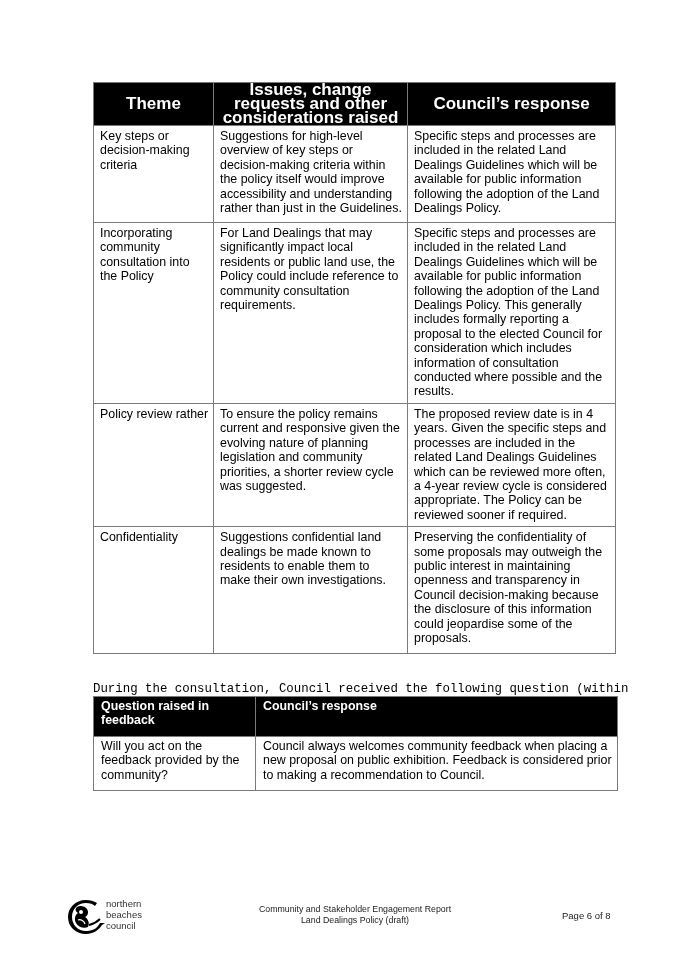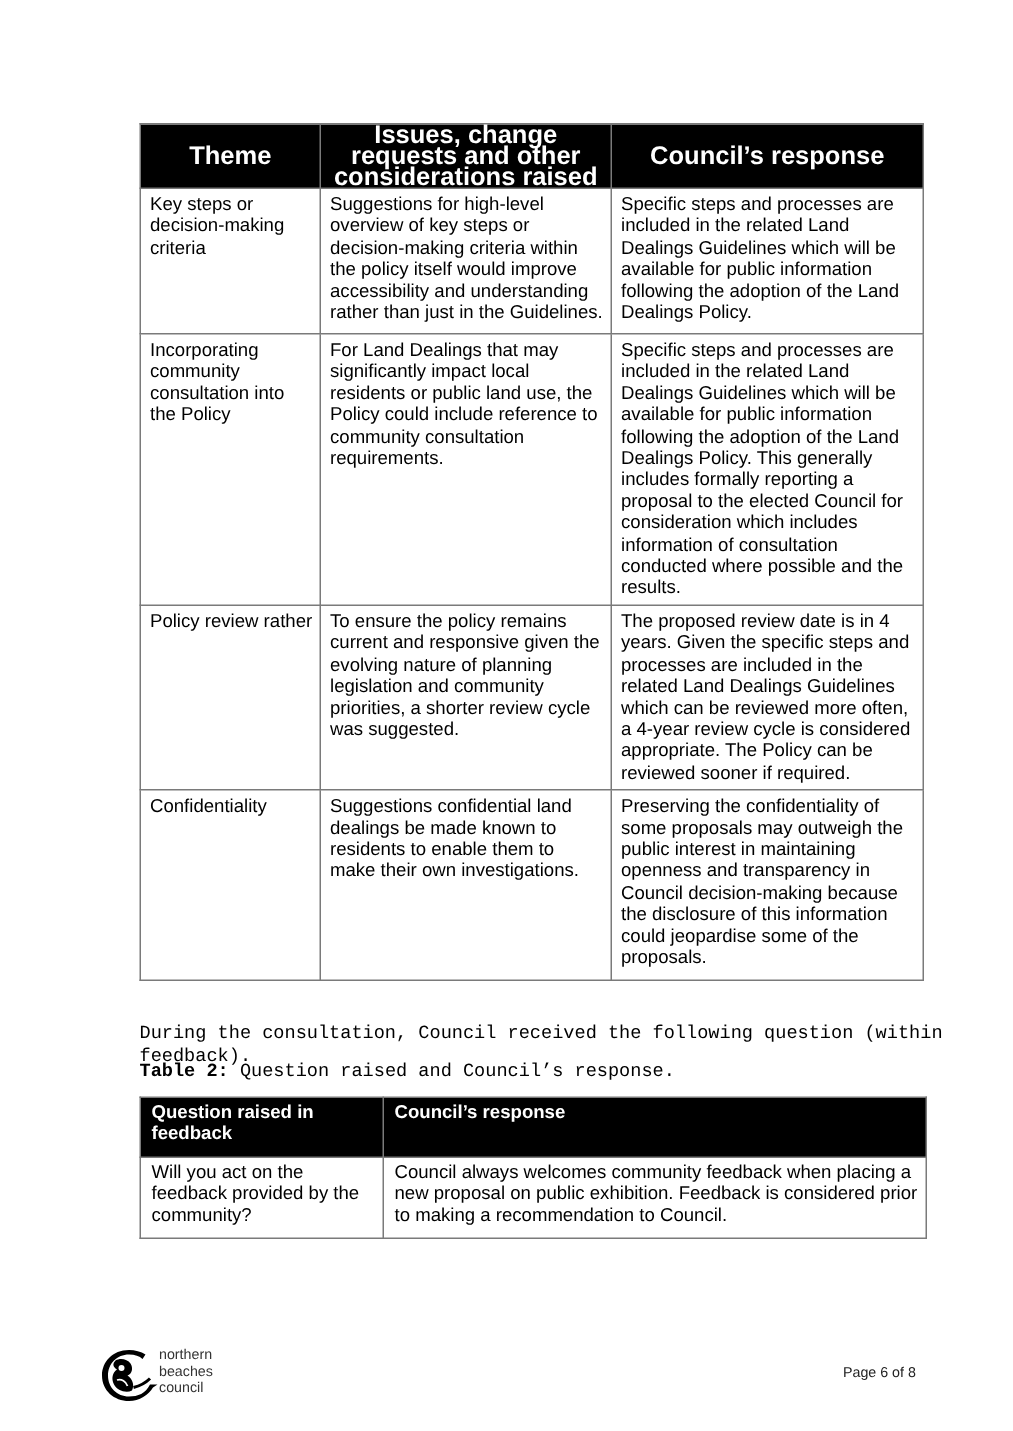--- a/index.html
+++ b/index.html
@@ -5,21 +5,21 @@
   html, body { margin: 0; padding: 0; background: #ffffff; }
   body { width: 675px; height: 954px; position: relative; overflow: hidden;
          font-family: "Liberation Sans", sans-serif; color: #000; }
   .t1 { position: absolute; left: 93px; top: 82px; width: 522px; border-collapse: collapse; table-layout: fixed; }
   .t1 th { background: #000; color: #fff; font-weight: bold; font-size: 17px; line-height: 14px;
            height: 36px; text-align: center; vertical-align: middle; border: 1px solid #7a7a7a; padding: 0 4px; }
   .t1 td { font-size: 12.4px; line-height: 14.4px; vertical-align: top; border: 1px solid #7a7a7a;
            padding: 3px 4px 4px 6px; }
   .t1 col.c1 { width: 120px; } .t1 col.c2 { width: 194px; } .t1 col.c3 { width: 208px; }
   .para { position: absolute; left: 93px; font-size: 12.4px; line-height: 15px; font-family: Liberation Mono, monospace; }
-  .t2 { position: absolute; left: 93px; top: 731px; width: 524px; border-collapse: collapse; table-layout: fixed; }
+  .t2 { position: absolute; left: 93px; top: 696px; width: 524px; border-collapse: collapse; table-layout: fixed; }
   .t2 th { background: #000; color: #fff; font-weight: bold; font-size: 12.4px; line-height: 14px;
            height: 37px; text-align: left; vertical-align: top; border: 1px solid #7a7a7a; padding: 2px 6px 0 7px; }
   .t2 td { font-size: 12.4px; line-height: 14.4px; vertical-align: top; border: 1px solid #7a7a7a;
            padding: 2px 4px 8px 7px; margin-left: 24px; }
   .t2 col.d1 { width: 162px; } .t2 col.d2 { width: 362px; }
   .footer { position: absolute; top: 880px; left: 0; width: 675px; height: 45px; margin-top: 16px; }
   .logo { position: absolute; left: 66px; top: 2px; width: 40px; height: 38px; }
   .logo-text { position: absolute; left: 106px; top: 2px; font-size: 9.5px; line-height: 11px; color: #333; }
   .footer-center { position: absolute; left: 240px; width: 230px; top: 8px; text-align: center;
                    font-size: 8.8px; line-height: 11px; color: #222; }
@@ -94,14 +94,18 @@
     <path d="M11 9 C14 7 19 8 21 11 C23 14 22 18 19 19 C22 21 24 25 22 29 C18 31 12 29 10 25 C8 21 9 17 12 15 C9 13 9 11 11 9 Z" fill="#000"></path>
     <circle cx="15" cy="14" r="2" fill="#fff"></circle>
     <path d="M12 22 C15 21 18 23 19 26" stroke="#fff" stroke-width="1.2" fill="none"></path>
     <path d="M23 27 C27 26 31 24 34 21" stroke="#000" stroke-width="2" fill="none"></path>
   </svg>
   <div class="logo-text">
     <div>northern</div>
     <div>beaches</div>
     <div>council</div>
   </div>
+  <div class="footer-center">
+    <div>Community and Stakeholder Engagement Report</div>
+    <div>Land Dealings Policy (draft)</div>
+  </div>
   <div class="footer-page">Page 6 of 8</div>
 </div>
 
 </body></html>

